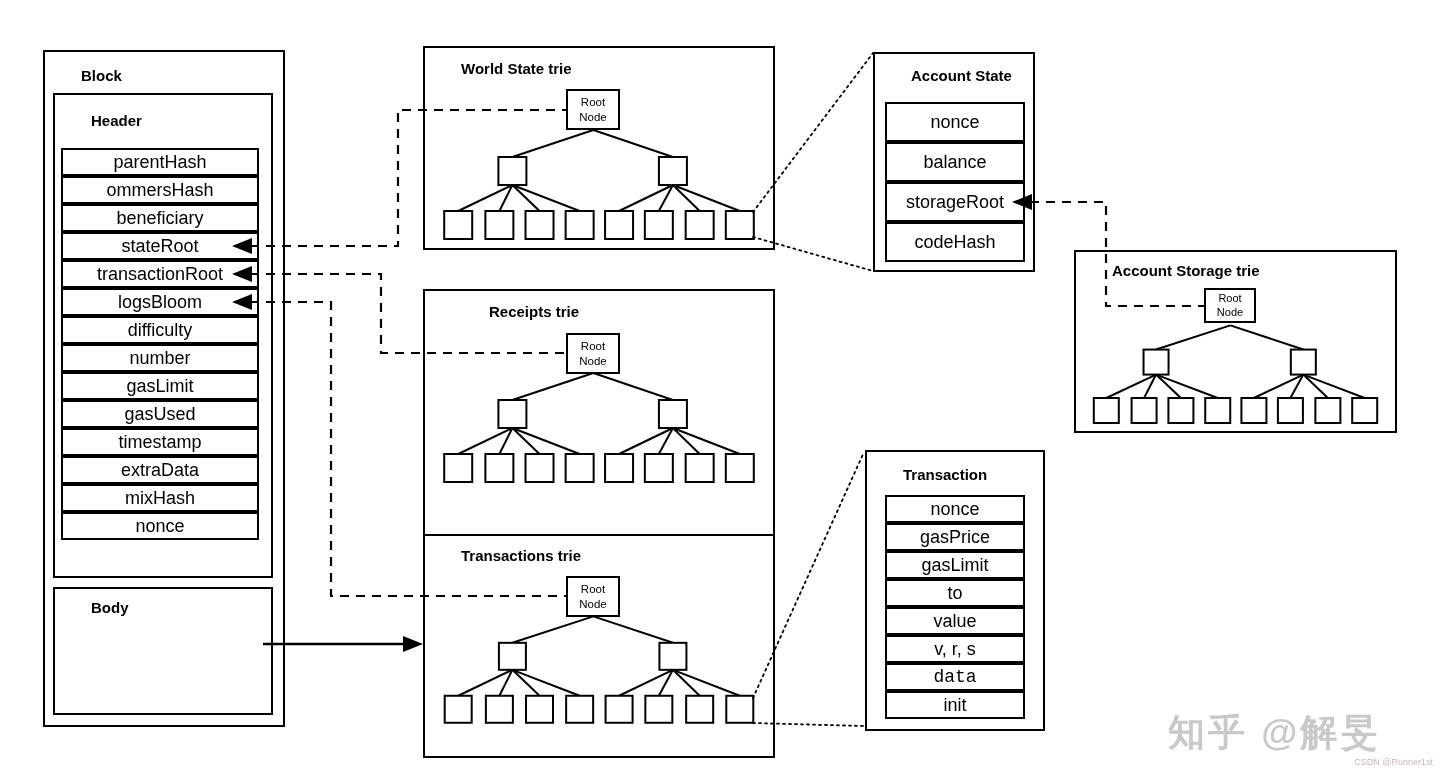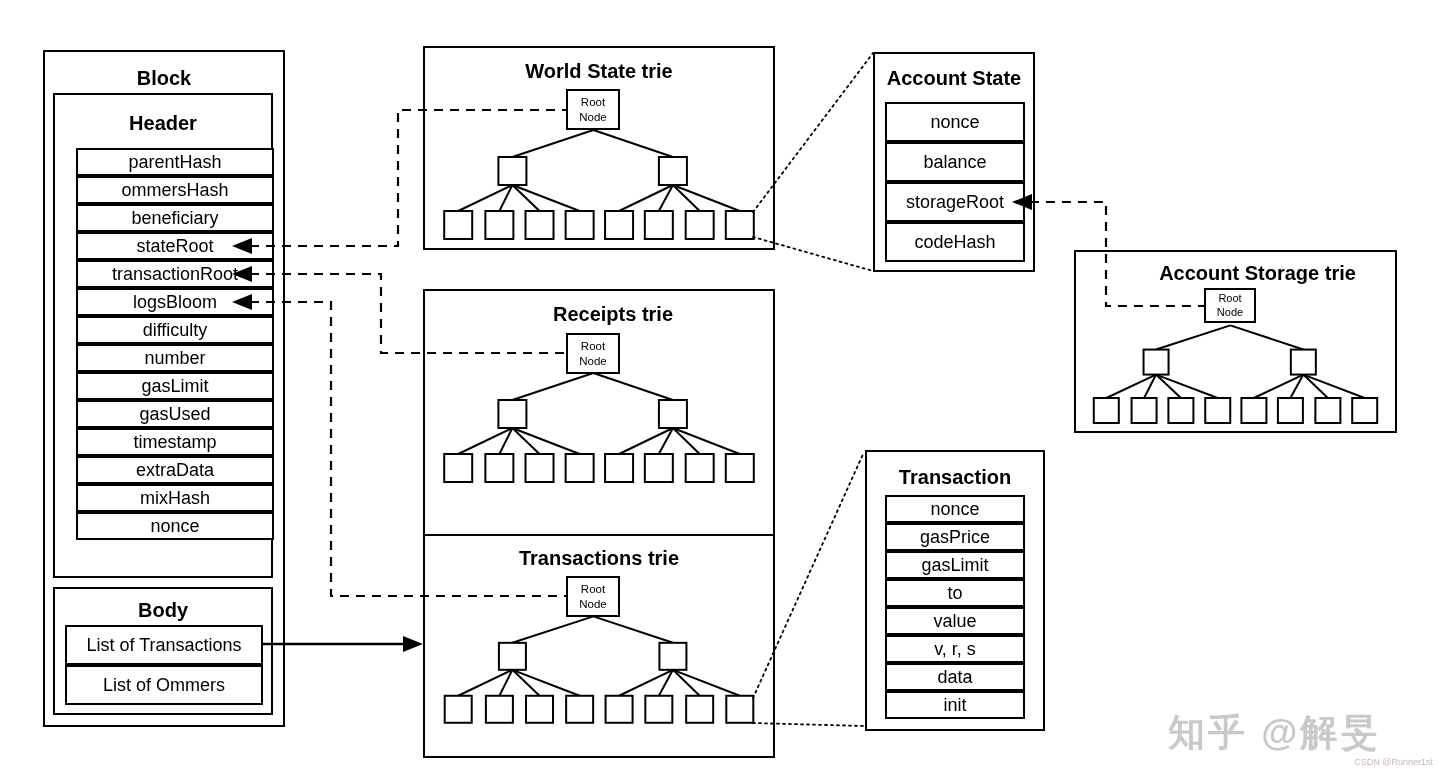--- a/index.html
+++ b/index.html
@@ -1,21 +1,21 @@
 <!DOCTYPE html>
 <html><head>
 <meta charset="utf-8">
 <style>
   html,body{margin:0;padding:0;background:#fff;}
   #canvas{
     position:relative;width:1440px;height:776px;background:#ffffff;
     font-family:"Liberation Sans",sans-serif;color:#000;overflow:hidden;
   }
   .box{position:absolute;border:2px solid #000;background:#fff;box-sizing:border-box;z-index:1;}
-  .box .title{font-weight:bold;text-align:center;font-size:20px;}
+  .box .title{font-weight:bold;text-align:left;font-size:15px;margin-left:36px;}
   .rows{position:absolute;z-index:2;display:flex;flex-direction:column;}
   .row{box-sizing:border-box;border:2px solid #000;background:#fff;display:flex;
        align-items:center;justify-content:center;font-size:18px;white-space:nowrap;}
   #overlay{position:absolute;left:0;top:0;z-index:5;pointer-events:none;}
   .rootnode{position:absolute;z-index:6;border:2px solid #000;background:#fff;box-sizing:border-box;
             display:flex;align-items:center;justify-content:center;text-align:center;
             font-size:11.5px;line-height:1.25;}
   .rootnode span{display:block;width:40px;}
   #wm-zhihu{position:absolute;left:1168px;top:708px;z-index:7;font-size:37px;font-weight:bold;
             color:#c9c9c9;letter-spacing:3px;text-shadow:2px 2px 0 #ffffff;}
@@ -27,59 +27,55 @@
 <div id="canvas">
 
   <div class="box" style="left:43px;top:50px;width:242px;height:677px;">
     <div class="title" style="margin-top:15px;">Block</div>
   </div>
 
   <div class="box" style="left:53px;top:93px;width:220px;height:485px;">
     <div class="title" style="margin-top:17px;">Header</div>
   </div>
 
-  <div class="rows" style="left:76px;top:148px;width:198px;">
+  <div class="rows" style="left:61px;top:148px;width:198px;">
     <div class="row" style="height:28px;">parentHash</div>
     <div class="row" style="height:28px;">ommersHash</div>
     <div class="row" style="height:28px;">beneficiary</div>
     <div class="row" style="height:28px;">stateRoot</div>
     <div class="row" style="height:28px;">transactionRoot</div>
     <div class="row" style="height:28px;">logsBloom</div>
     <div class="row" style="height:28px;">difficulty</div>
     <div class="row" style="height:28px;">number</div>
     <div class="row" style="height:28px;">gasLimit</div>
     <div class="row" style="height:28px;">gasUsed</div>
     <div class="row" style="height:28px;">timestamp</div>
     <div class="row" style="height:28px;">extraData</div>
     <div class="row" style="height:28px;">mixHash</div>
     <div class="row" style="height:28px;">nonce</div>
   </div>
 
   <div class="box" style="left:53px;top:587px;width:220px;height:128px;">
     <div class="title" style="margin-top:10px;">Body</div>
   </div>
 
-  <div class="rows" style="left:65px;top:625px;width:198px;">
-    <div class="row" style="height:40px;">List of Transactions</div>
-    <div class="row" style="height:40px;">List of Ommers</div>
-  </div>
 
   <div class="box" style="left:423px;top:46px;width:352px;height:204px;">
     <div class="title" style="margin-top:12px;">World State trie</div>
   </div>
 
   <div class="box" style="left:423px;top:289px;width:352px;height:260px;padding-left:28px;">
     <div class="title" style="margin-top:12px;">Receipts trie</div>
   </div>
 
   <div class="box" style="left:423px;top:534px;width:352px;height:224px;">
     <div class="title" style="margin-top:11px;">Transactions trie</div>
   </div>
 
-  <div class="box" style="left:1074px;top:250px;width:323px;height:183px;padding-left:44px;">
+  <div class="box" style="left:1074px;top:250px;width:323px;height:183px;">
     <div class="title" style="margin-top:10px;">Account Storage trie</div>
   </div>
 
   <div class="rootnode" style="left:566px;top:89px;width:54px;height:41px;">
       <span>Root Node</span>
     </div>
   <div class="rootnode" style="left:566px;top:333px;width:54px;height:41px;">
       <span>Root Node</span>
     </div>
   <div class="rootnode" style="left:566px;top:576px;width:54px;height:41px;">
@@ -102,21 +98,21 @@
   <div class="box" style="left:865px;top:450px;width:180px;height:281px;">
     <div class="title" style="margin-top:14px;">Transaction</div>
   </div>
   <div class="rows" style="left:885px;top:495px;width:140px;">
     <div class="row" style="height:28px;">nonce</div>
     <div class="row" style="height:28px;">gasPrice</div>
     <div class="row" style="height:28px;">gasLimit</div>
     <div class="row" style="height:28px;">to</div>
     <div class="row" style="height:28px;">value</div>
     <div class="row" style="height:28px;">v, r, s</div>
-    <div class="row" style="height:28px;">data</div>
+    <div class="row" style="height:28px;font-family:Liberation Mono, monospace;">data</div>
     <div class="row" style="height:28px;">init</div>
   </div>
 
   <svg id="overlay" width="1440" height="776" viewBox="0 0 1440 776">
       <line x1="593.3679999999999" y1="130" x2="512.408" y2="157" stroke="#000000" stroke-width="2"></line>
       <line x1="512.408" y1="185" x2="458.2" y2="211" stroke="#000000" stroke-width="2"></line>
       <line x1="512.408" y1="185" x2="499.384" y2="211" stroke="#000000" stroke-width="2"></line>
       <line x1="512.408" y1="185" x2="539.512" y2="211" stroke="#000000" stroke-width="2"></line>
       <line x1="512.408" y1="185" x2="579.64" y2="211" stroke="#000000" stroke-width="2"></line>
       <line x1="593.3679999999999" y1="130" x2="672.92" y2="157" stroke="#000000" stroke-width="2"></line>

